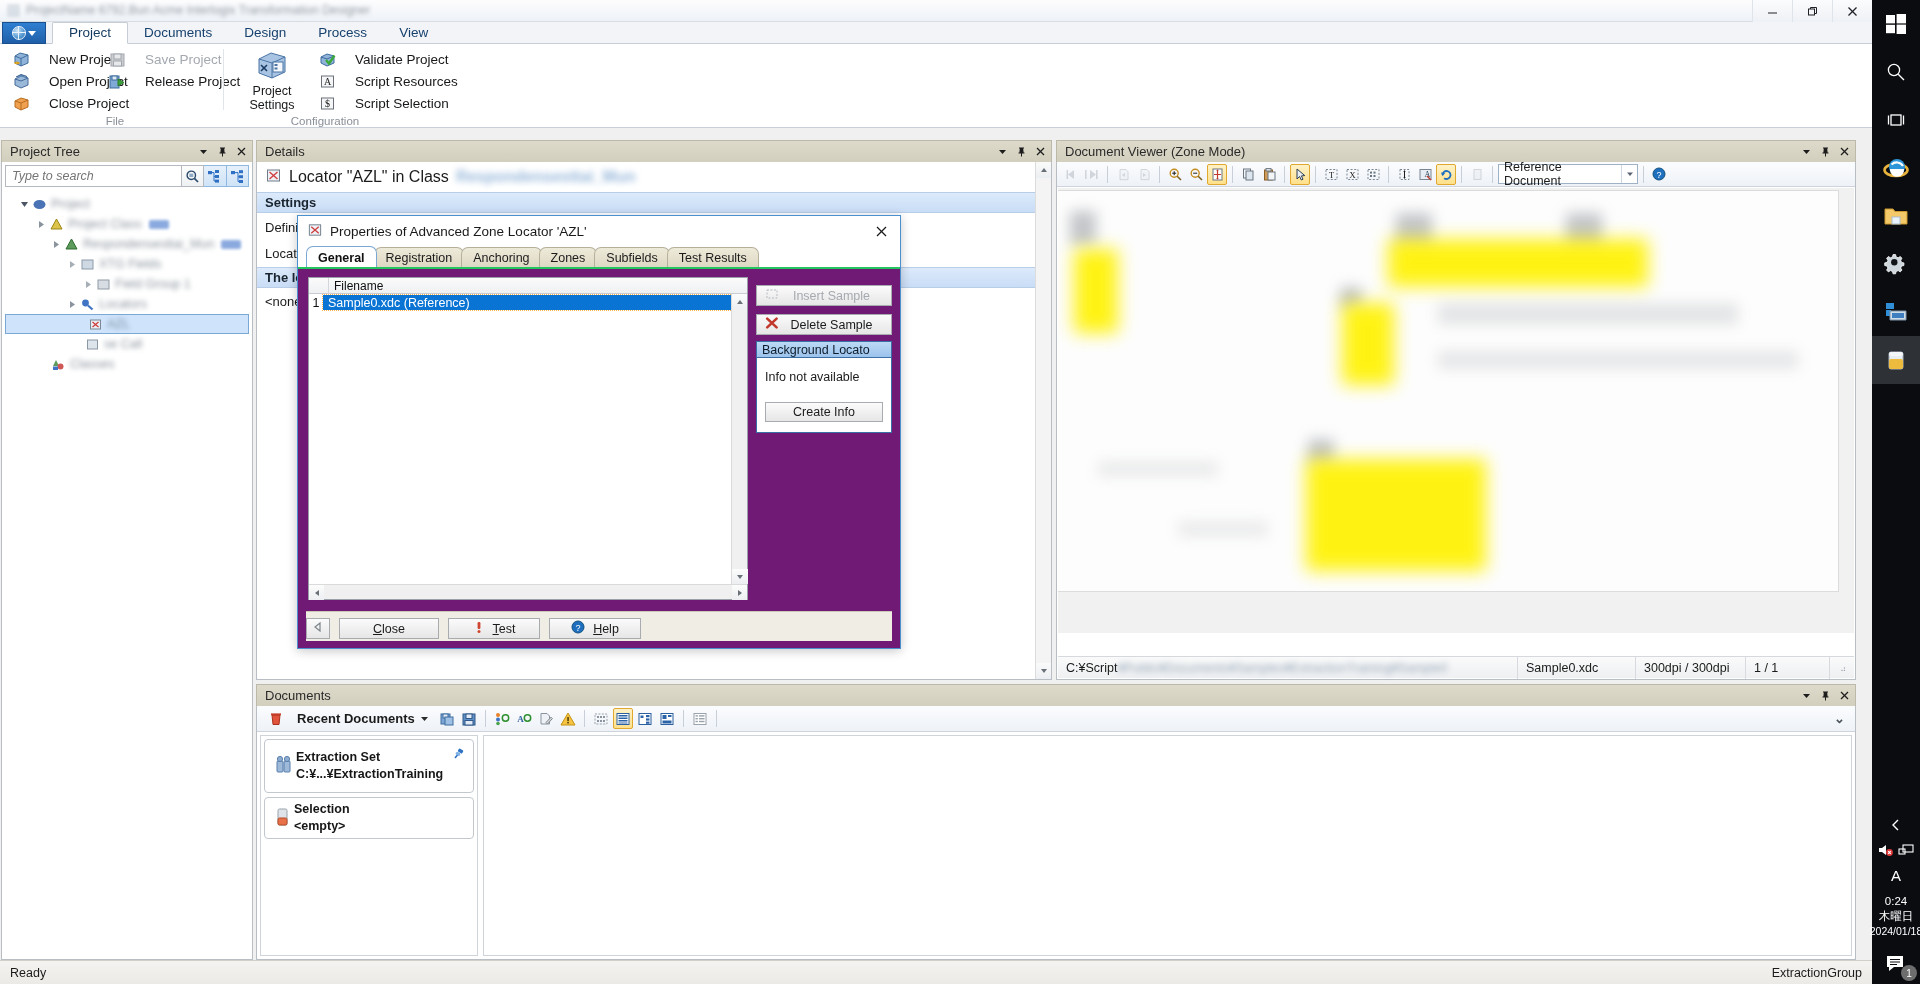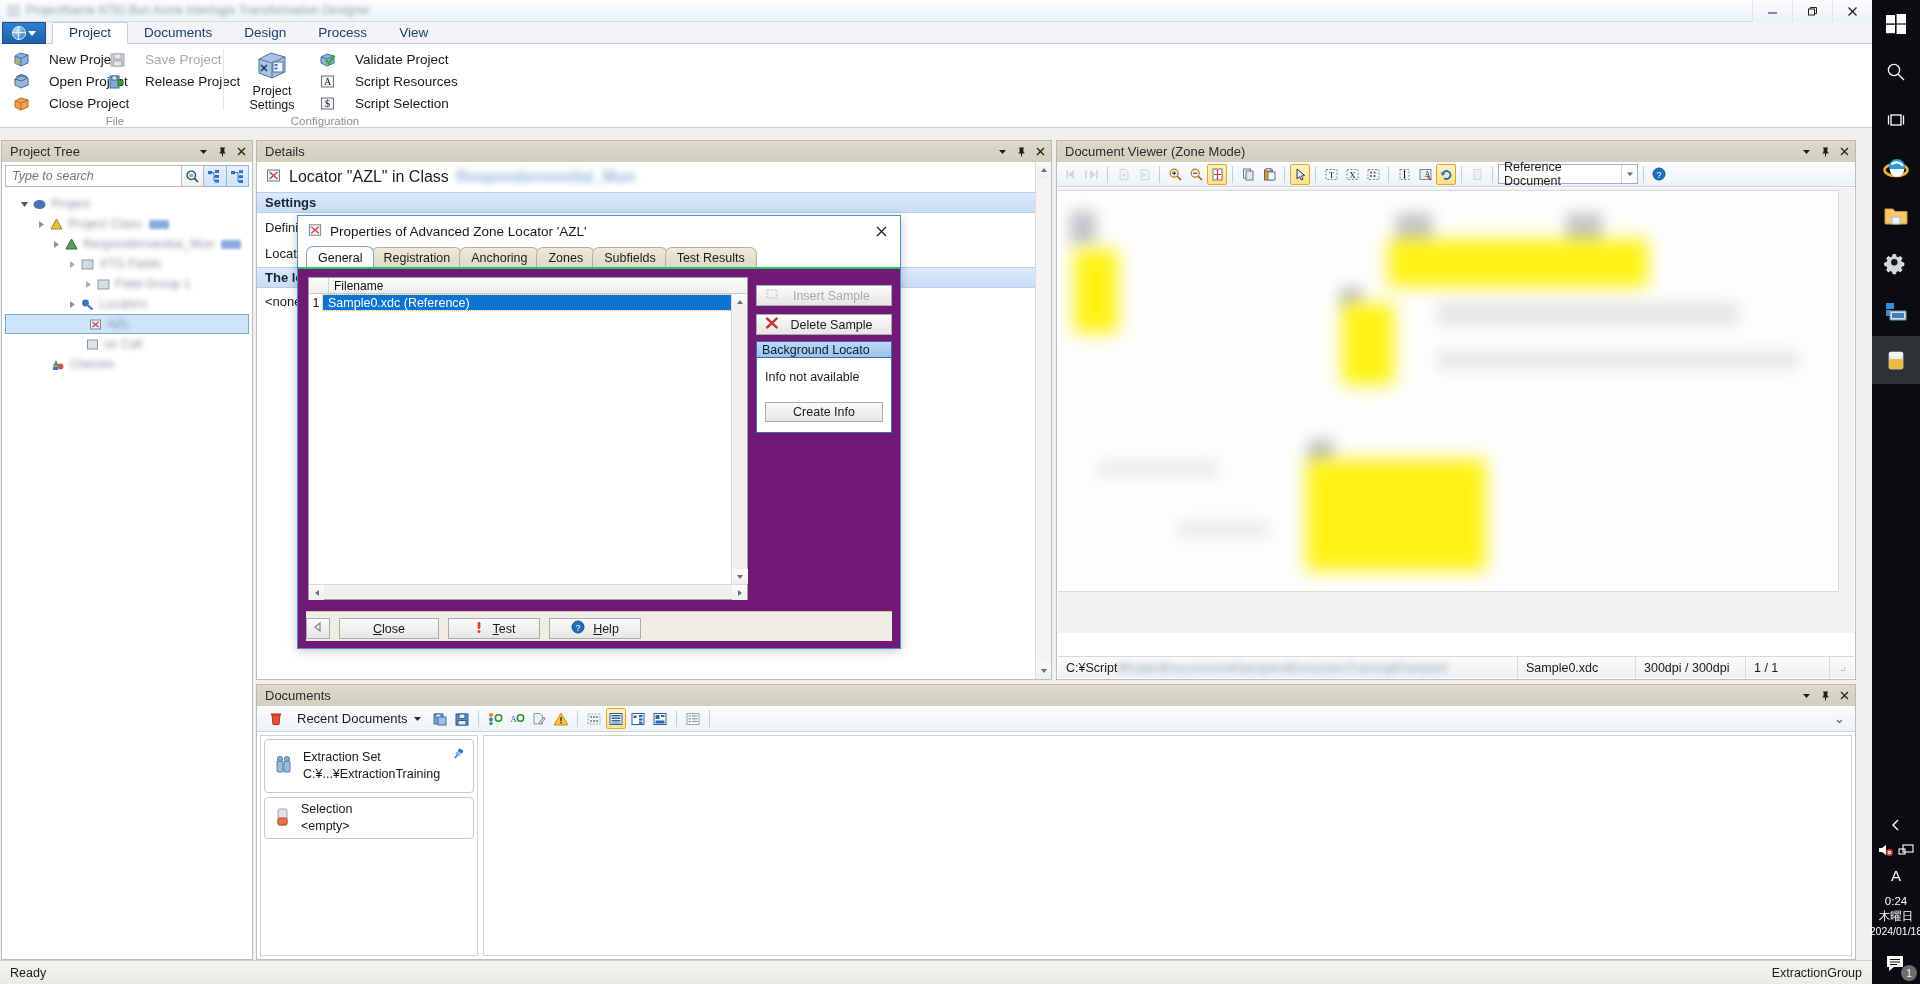--- a/index.html
+++ b/index.html
@@ -200,34 +200,34 @@
   .tx{ position:absolute; background:#8a8f96; filter:blur(7px); opacity:.5; }
   .dv-status{
     position:absolute; left:1px; right:1px; bottom:1px; height:22px;
     background:linear-gradient(#fafafa,#eef0f2); border-top:1px solid #d5d9de;
     display:flex; align-items:center; font-size:12.5px; color:#1b1b1b;
   }
   .dvs-cell{ padding:0 8px; height:22px; display:flex; align-items:center; border-right:1px solid #d7dbe0; white-space:nowrap; }
 
   
   .documents{ position:absolute; left:256px; top:684px; width:1600px; height:276px; }
-  .dc-body{ position:absolute; left:0; top:22px; right:0; bottom:0; background:#fff; border:1px solid #b9bdc4; border-top:none; }
+  .dc-body{ position:absolute; left:0; top:22px; right:0; bottom:0; background:#fff; border:1px solid #b9bdc4; border-top:none;font-weight:bold; }
   .dc-toolbar{
     position:absolute; left:0; top:0; right:0; height:26px;
     background:linear-gradient(#fbfcfe,#eef2f7); border-bottom:1px solid #cdd4dd;
     display:flex; align-items:center; padding:0 6px; gap:2px;
   }
   .dc-recent{ display:flex;align-items:center;gap:5px; font-size:13px; color:#1b1b1b; padding:0 6px; height:22px; }
   .dc-left{
     position:absolute; left:3px; top:29px; width:218px; bottom:3px; background:#fff;
     border:1px solid #cfd4da; padding:3px;
   }
   .dcard{
     border:1px solid #c3c8cf; border-radius:4px; background:#fff; height:54px;
-    display:flex; align-items:center; padding:0 8px; gap:8px; margin-bottom:4px; position:relative;
+    display:flex; align-items:center; padding:0 8px; gap:1px; margin-bottom:4px; position:relative;
   }
   .dcard.small{ height:42px; }
   .dcard .ctxt{ font-size:12.5px; line-height:17px; color:#161616; }
   .dc-right{ position:absolute; left:226px; right:3px; top:29px; bottom:3px; background:#fff; border:1px solid #cfd4da; }
 
   
   .dialog{
     position:absolute; left:297px; top:215px; width:604px; height:434px;
     background:#f0eee4; border:1px solid #4a8fd0; box-shadow:0 2px 10px rgba(0,0,0,.22);
   }
@@ -238,21 +238,21 @@
   .dlg-title .sp{flex:1}
   .dlg-x{ width:26px;height:22px;display:flex;align-items:center;justify-content:center; }
   .dlg-tabs{ display:flex; align-items:flex-end; height:21px; padding-left:8px; background:#ffffff; }
   .dtab{
     height:20px; padding:1px 11px 0; font-size:12.5px; color:#1b1b1b;
     background:linear-gradient(#eeead9,#ded9c4); border:1px solid #b6b09b;
     border-bottom:none; border-radius:7px 7px 0 0; margin-right:-3px;
     display:flex; align-items:center; position:relative;
   }
   .dtab.active{
-    background:#ffffff; border-color:#7aa7d4; color:#111; font-weight:normal; height:21px; z-index:4;
+    background:#ffffff; border-color:#7aa7d4; color:#111; font-weight:bold; height:21px; z-index:4;
   }
   .dlg-page{
     position:absolute; left:0; right:0; top:51px; bottom:0;
     background:#701a75; border-top:2px solid #22c55e;
   }
   .lv{
     position:absolute; left:10px; top:8px; width:440px; bottom:48px;
     background:#fff; border:1px solid #9aa0a8;
   }
   .lv-head{

